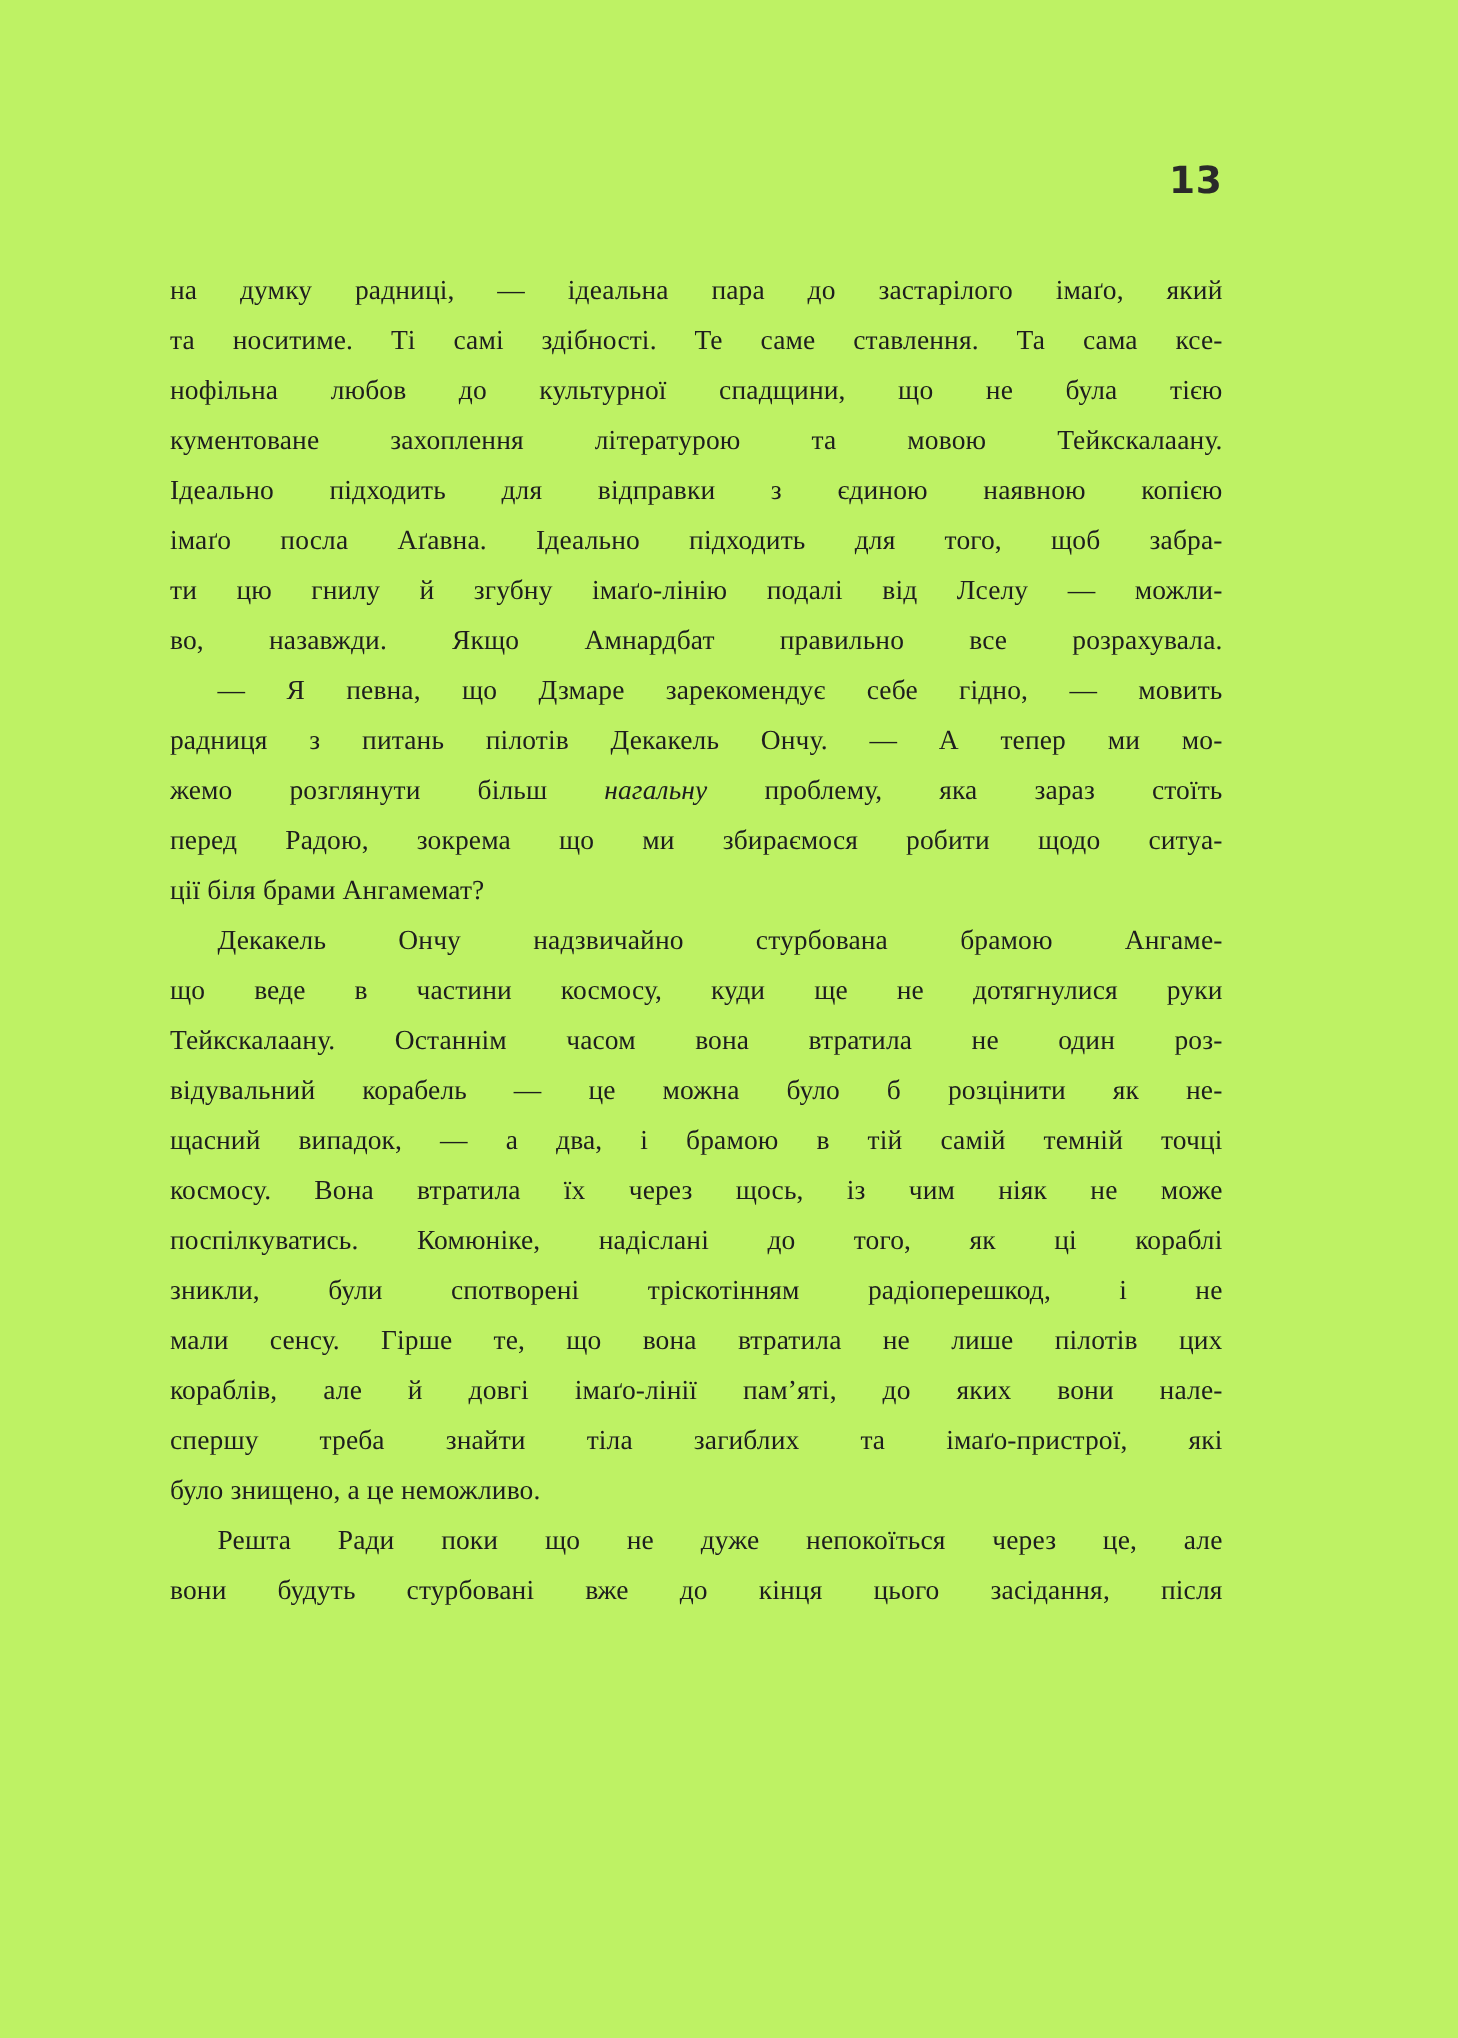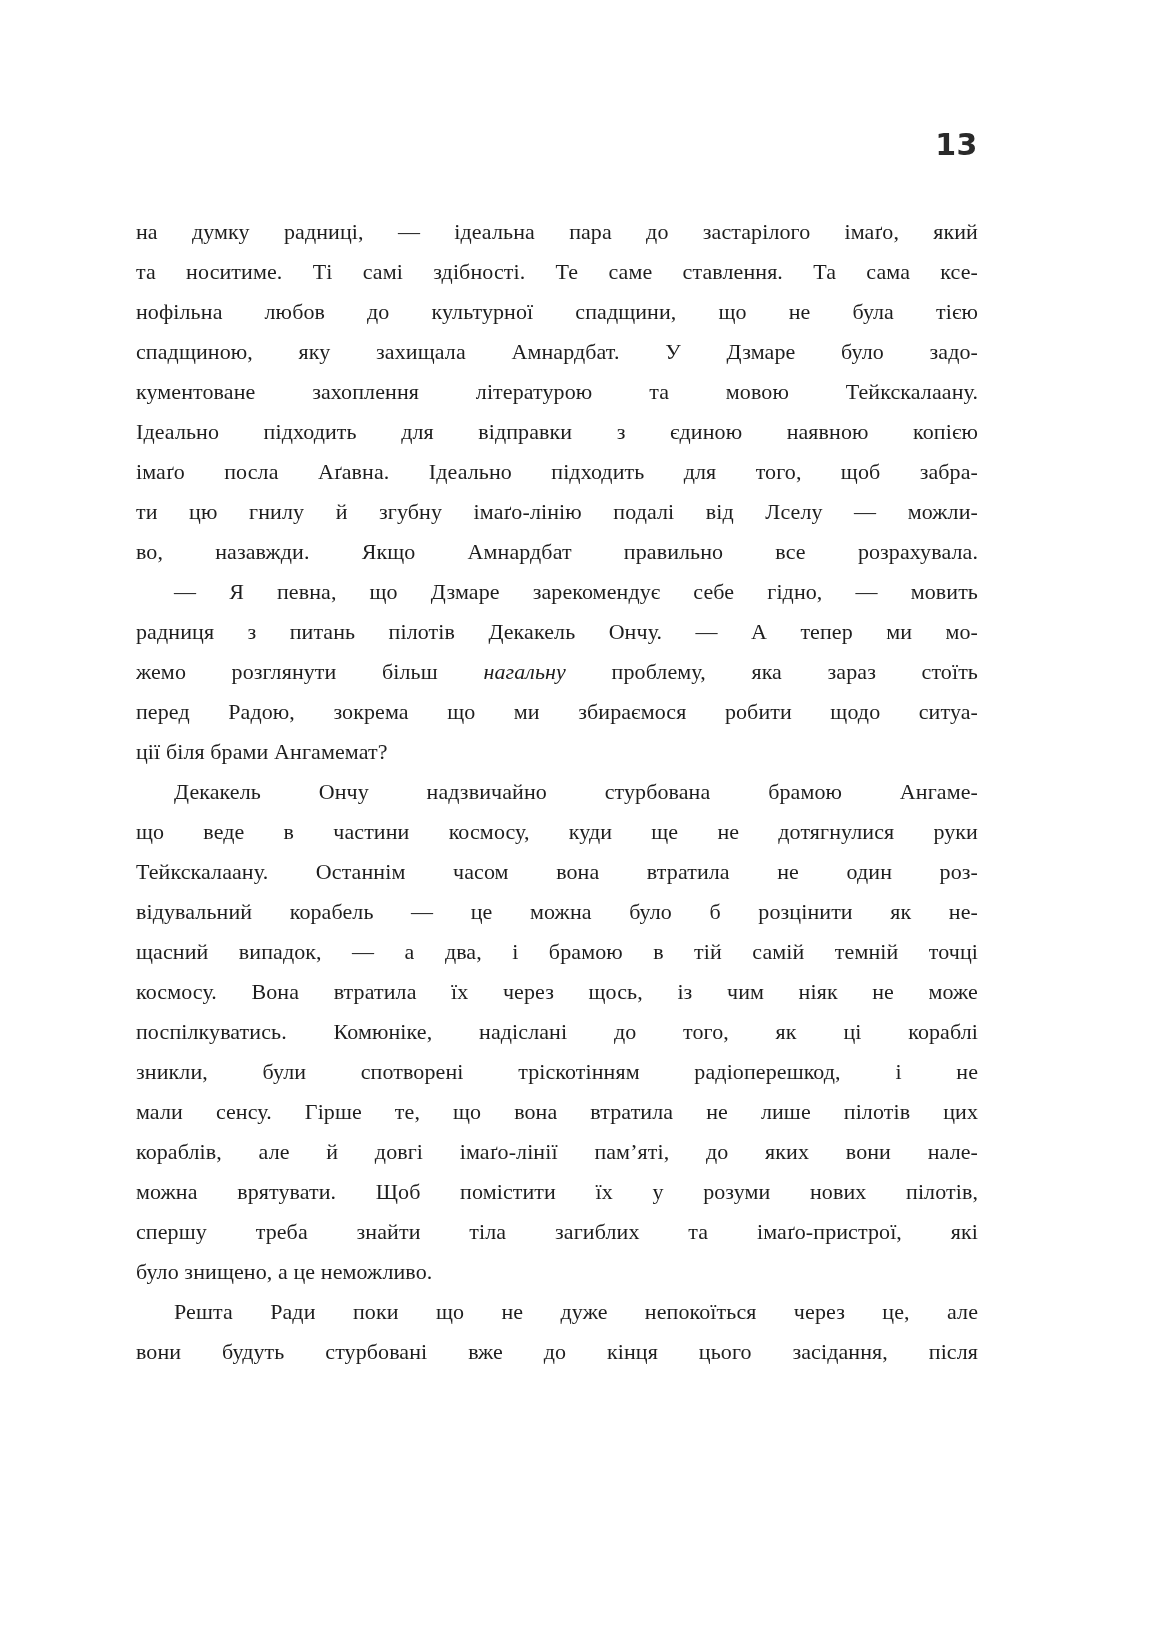--- a/index.html
+++ b/index.html
@@ -51,46 +51,44 @@
   .line.indent {
     padding-left: 38px;
   }
   .line em {
     font-style: italic;
   }
 </style>
 </head>
 <body>
 
-<div class="book-page" style="background: #ffffff; color: rgb(30, 30, 30);">
+<div class="book-page" style="background: #bef264; color: rgb(30, 30, 30);">
   <div class="page-number" style="color: rgb(42, 42, 42);">13</div>
   <div class="text-block">
       <div class="line"><span>на думку радниці, — ідеальна пара до застарілого імаґо, який</span></div>
       <div class="line"><span>та носитиме. Ті самі здібності. Те саме ставлення. Та сама ксе-</span></div>
       <div class="line"><span>нофільна любов до культурної спадщини, що не була тією</span></div>
-      <div class="line"><span>спадщиною, яку захищала Амнардбат. У Дзмаре було задо-</span></div>
       <div class="line"><span>кументоване захоплення літературою та мовою Тейкскалаану.</span></div>
       <div class="line"><span>Ідеально підходить для відправки з єдиною наявною копією</span></div>
       <div class="line"><span>імаґо посла Аґавна. Ідеально підходить для того, щоб забра-</span></div>
       <div class="line"><span>ти цю гнилу й згубну імаґо-лінію подалі від Лселу — можли-</span></div>
       <div class="line"><span>во, назавжди. Якщо Амнардбат правильно все розрахувала.</span></div>
       <div class="line indent"><span>— Я певна, що Дзмаре зарекомендує себе гідно, — мовить</span></div>
       <div class="line"><span>радниця з питань пілотів Декакель Ончу. — А тепер ми мо-</span></div>
       <div class="line"><span>жемо розглянути більш </span><em>нагальну</em><span> проблему, яка зараз стоїть</span></div>
       <div class="line"><span>перед Радою, зокрема що ми збираємося робити щодо ситуа-</span></div>
       <div class="line ragged"><span>ції біля брами Ангамемат?</span></div>
       <div class="line indent"><span>Декакель Ончу надзвичайно стурбована брамою Ангаме-</span></div>
       <div class="line"><span>що веде в частини космосу, куди ще не дотягнулися руки</span></div>
       <div class="line"><span>Тейкскалаану. Останнім часом вона втратила не один роз-</span></div>
       <div class="line"><span>відувальний корабель — це можна було б розцінити як не-</span></div>
       <div class="line"><span>щасний випадок, — а два, і брамою в тій самій темній точці</span></div>
       <div class="line"><span>космосу. Вона втратила їх через щось, із чим ніяк не може</span></div>
       <div class="line"><span>поспілкуватись. Комюніке, надіслані до того, як ці кораблі</span></div>
       <div class="line"><span>зникли, були спотворені тріскотінням радіоперешкод, і не</span></div>
       <div class="line"><span>мали сенсу. Гірше те, що вона втратила не лише пілотів цих</span></div>
       <div class="line"><span>кораблів, але й довгі імаґо-лінії пам’яті, до яких вони нале-</span></div>
-      <div class="line"><span>можна врятувати. Щоб помістити їх у розуми нових пілотів,</span></div>
       <div class="line"><span>спершу треба знайти тіла загиблих та імаґо-пристрої, які</span></div>
       <div class="line ragged"><span>було знищено, а це неможливо.</span></div>
       <div class="line indent"><span>Решта Ради поки що не дуже непокоїться через це, але</span></div>
       <div class="line"><span>вони будуть стурбовані вже до кінця цього засідання, після</span></div>
     </div>
 </div>
 
 </body></html>

